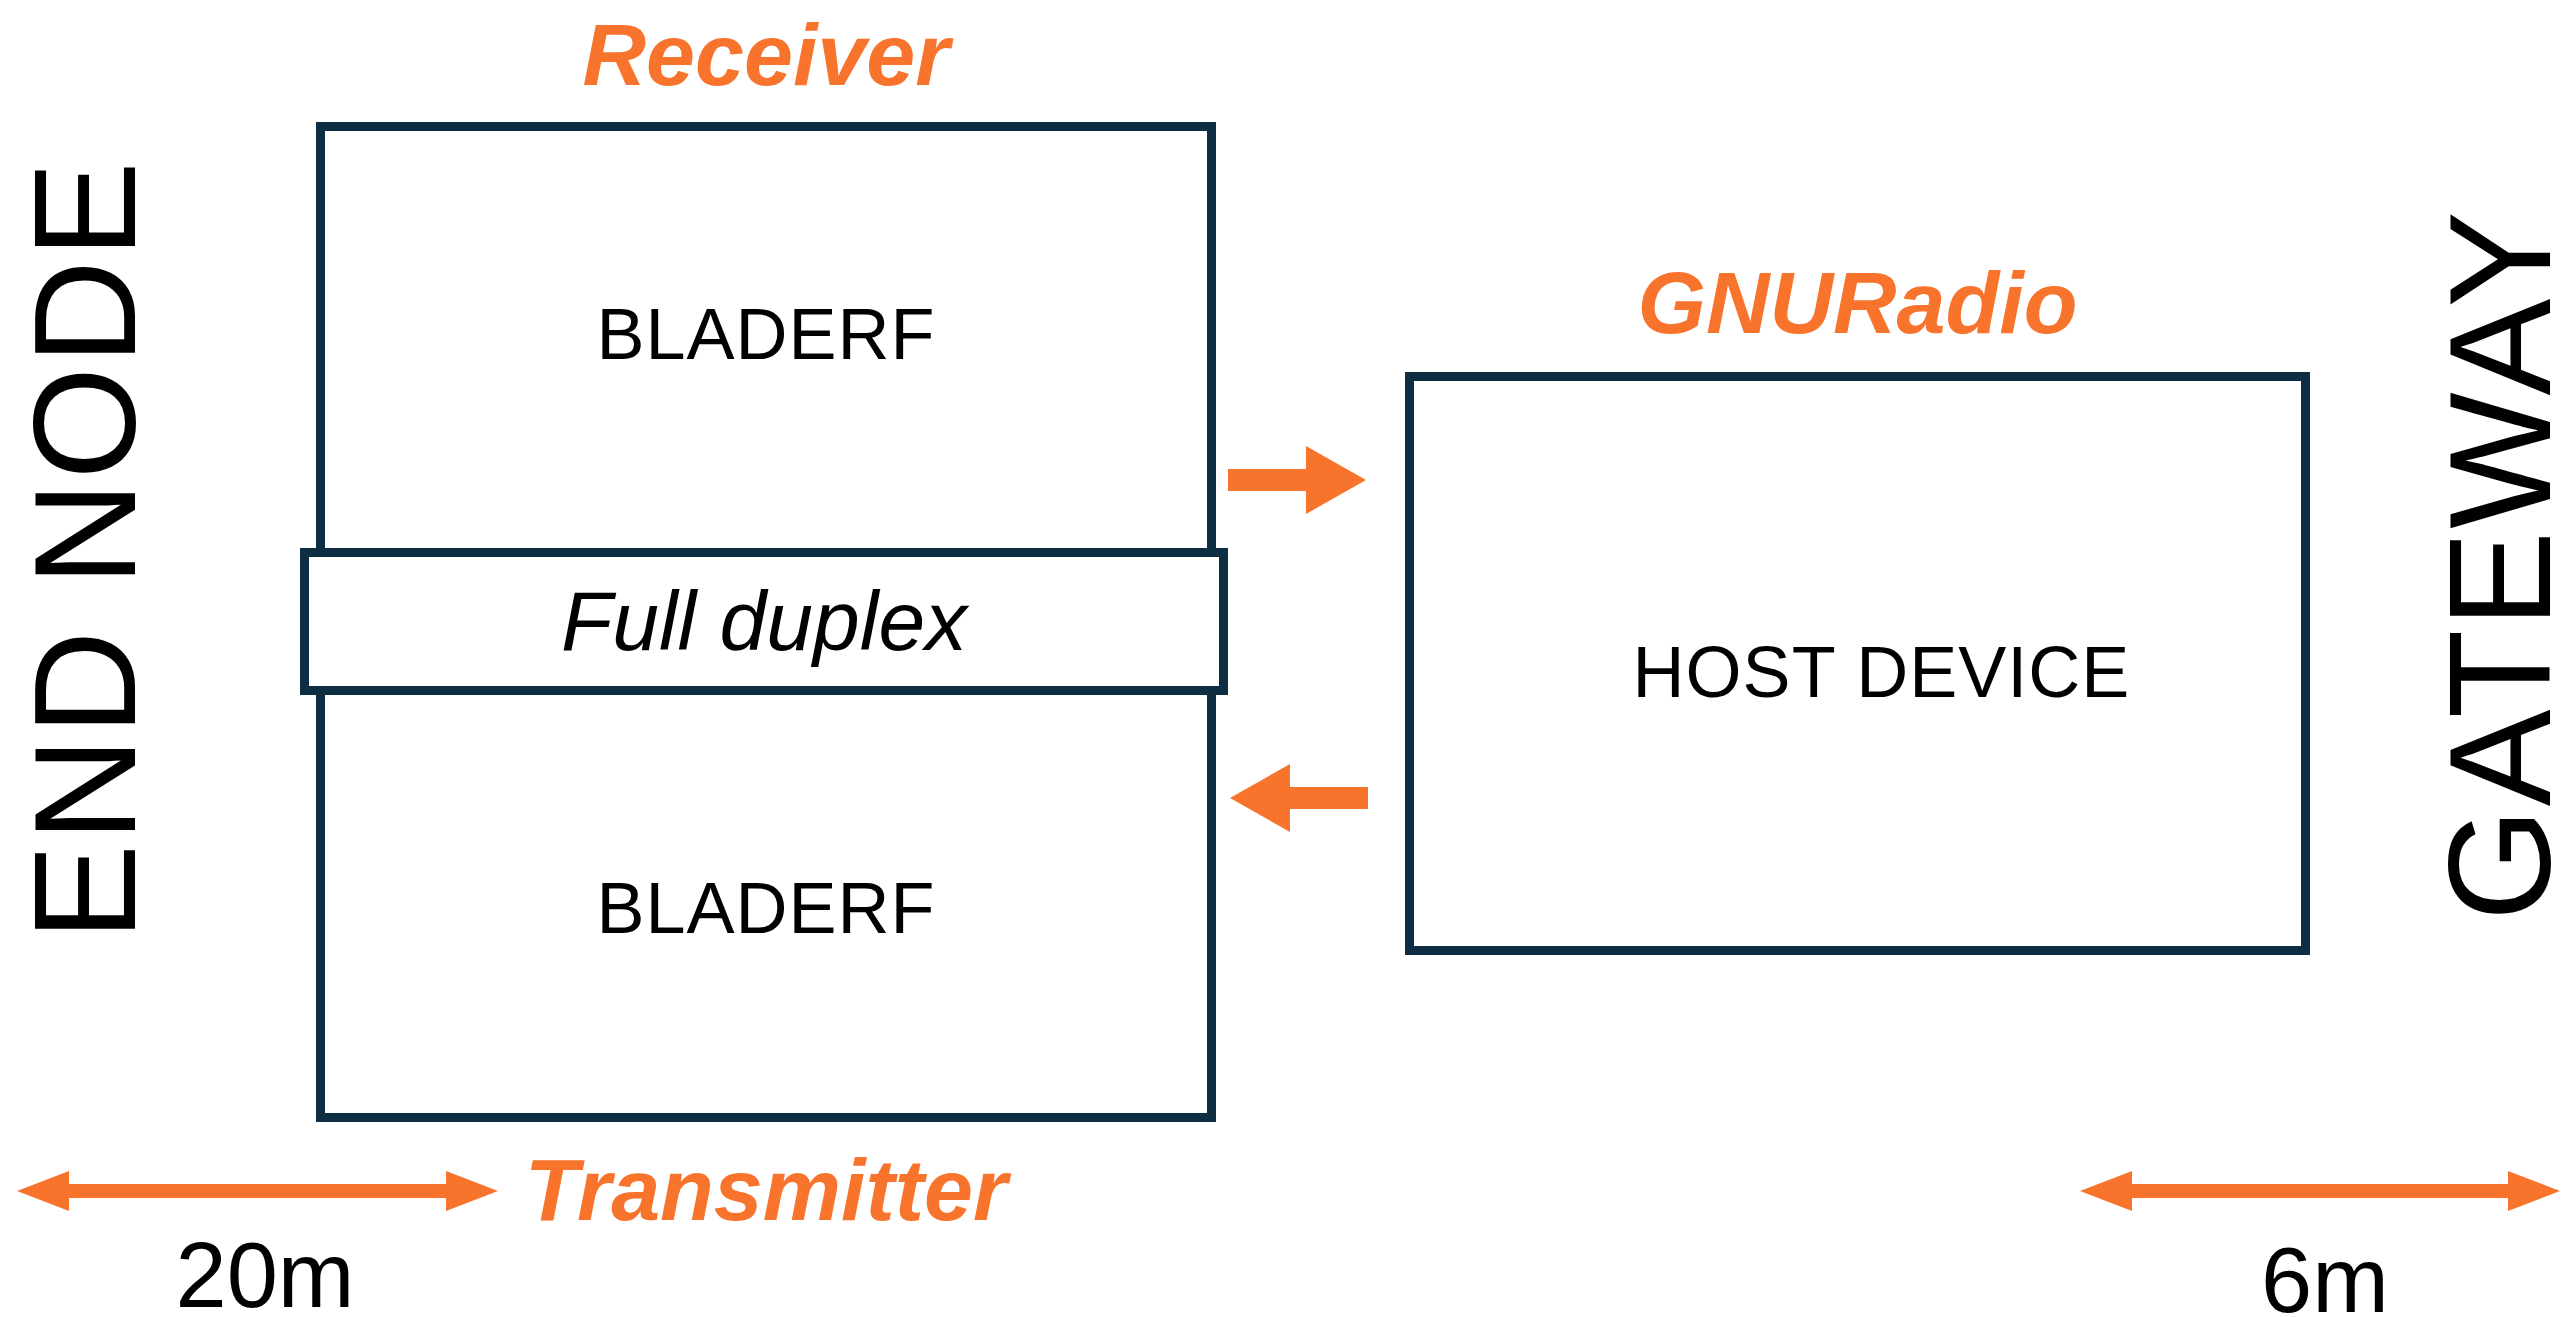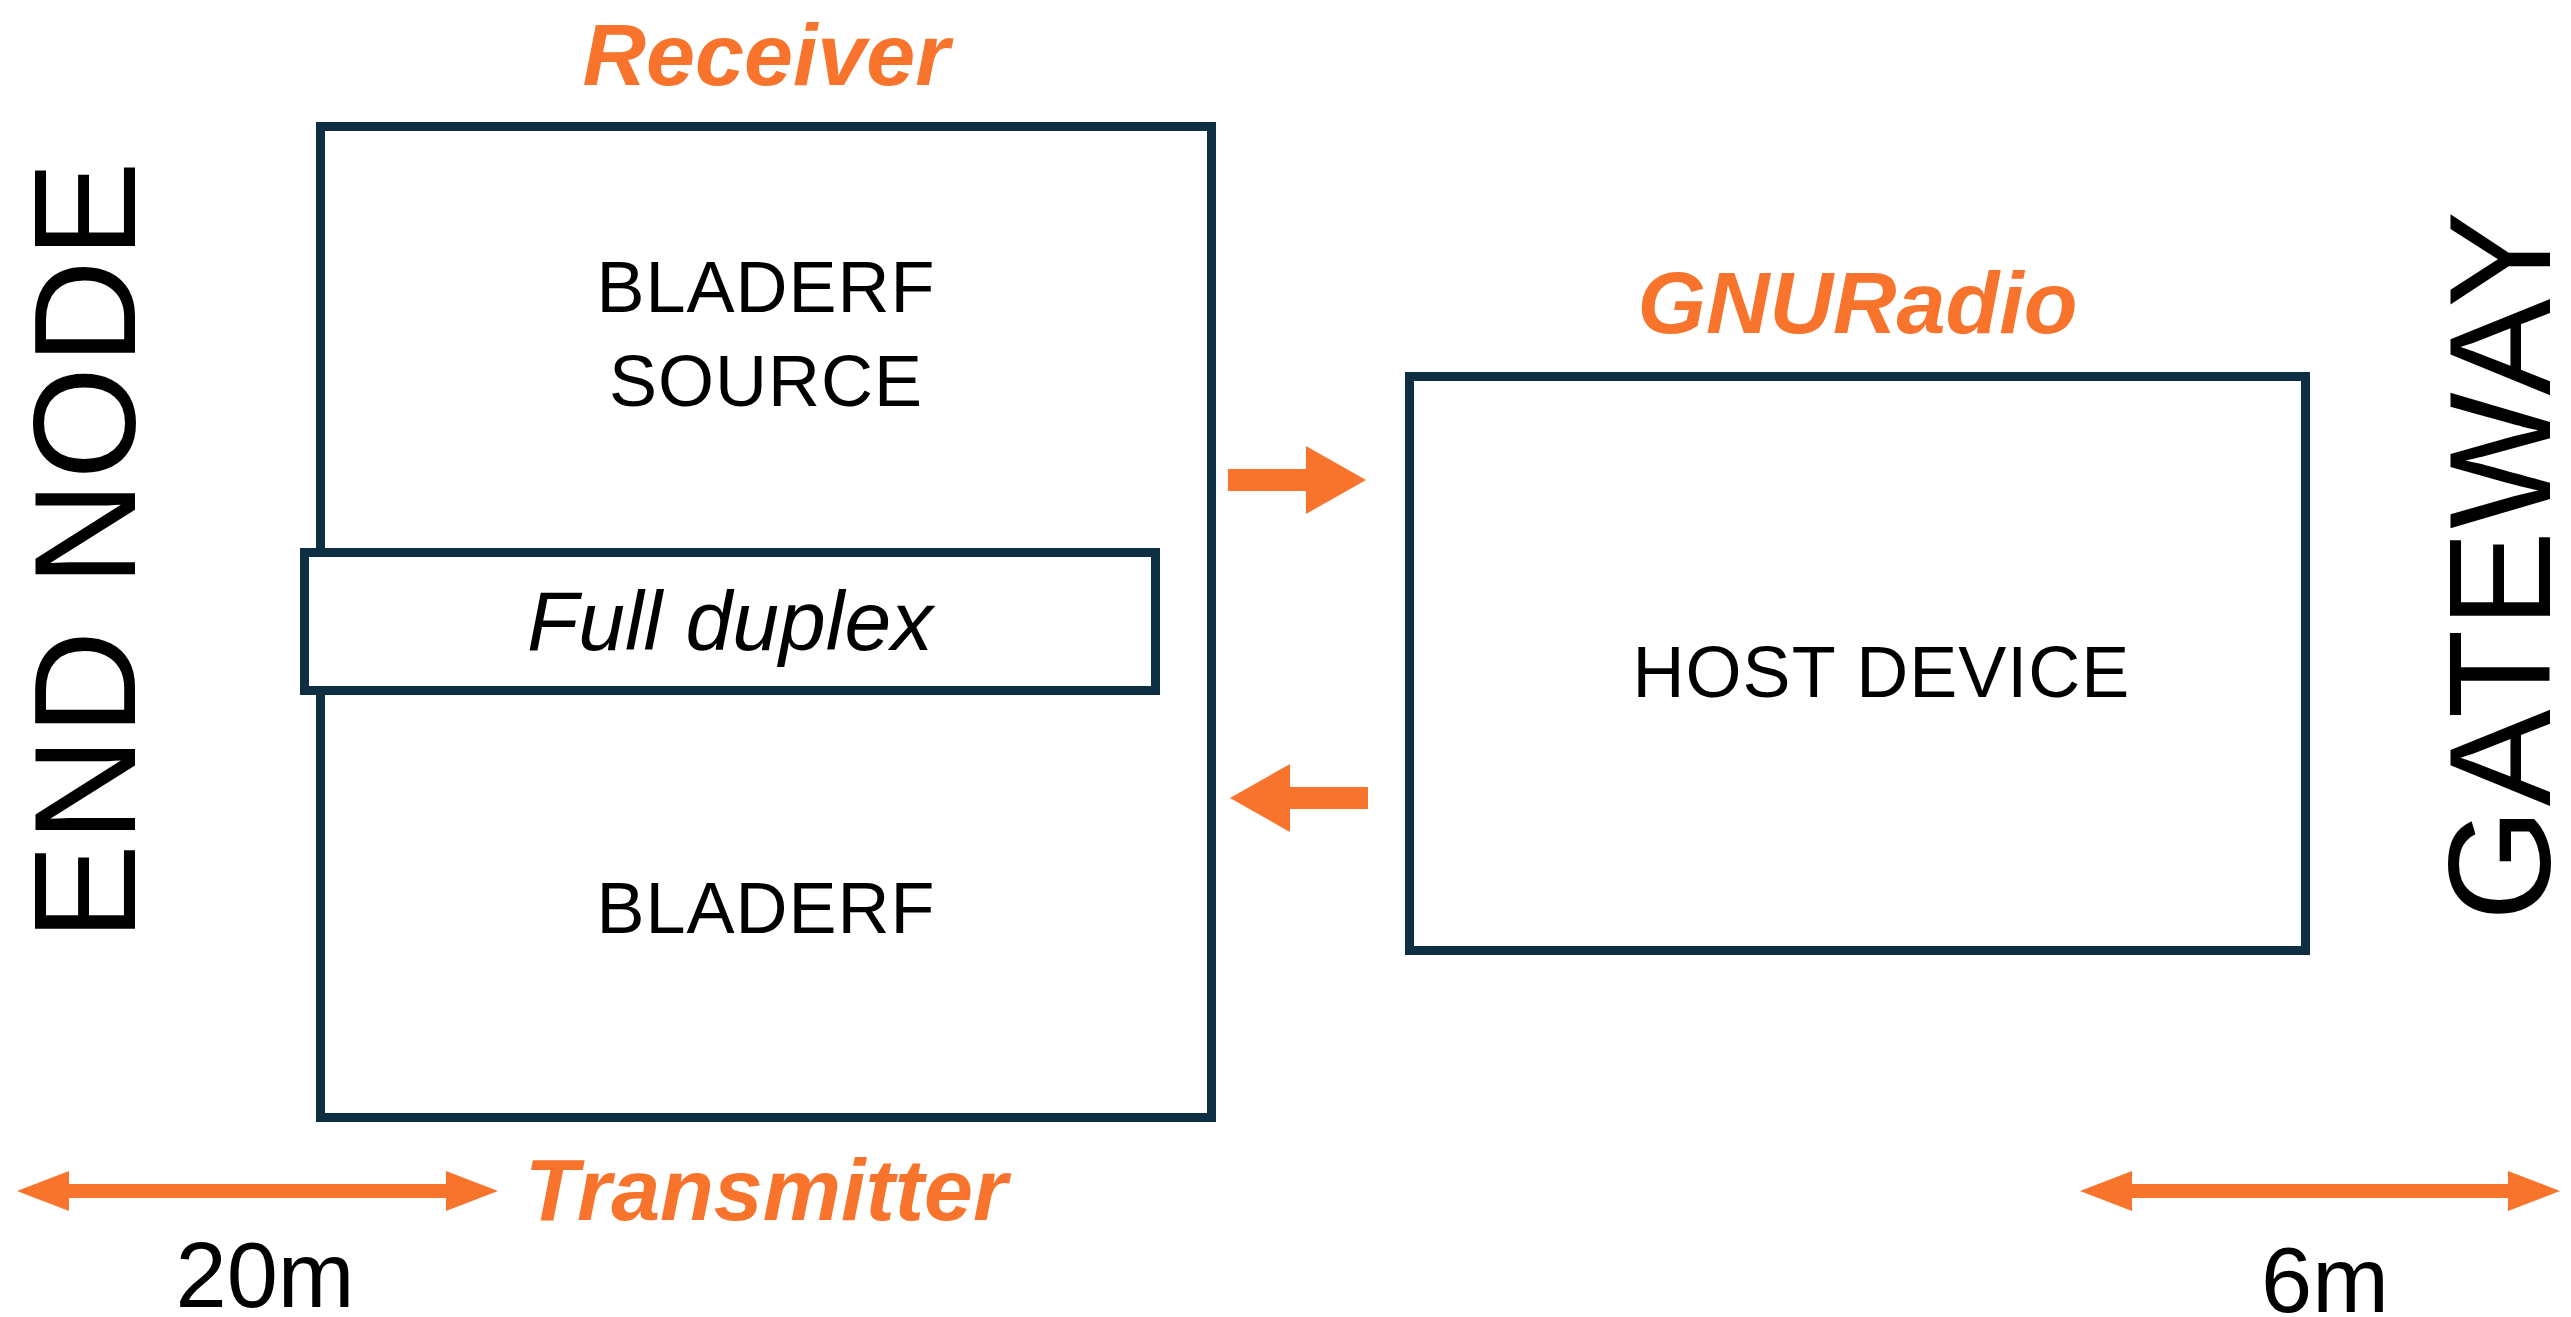--- a/index.html
+++ b/index.html
@@ -19,21 +19,21 @@
   
   .outline{position:absolute;border:9px solid var(--border);background:#fff;box-sizing:border-box;padding-left:48px;}
   .bladerf-box{left:316px;top:122px;width:900px;height:1000px;}
   .host-box{left:1405px;top:372px;width:905px;height:583px;display:flex;flex-direction:column;justify-content:center;align-items:center;padding-top:18px;}
 
   .section{position:absolute;display:flex;flex-direction:column;justify-content:center;align-items:center;box-sizing:border-box;}
   .source-section{left:316px;top:122px;width:900px;height:426px;}
   .sink-section{left:316px;top:695px;width:900px;height:427px;}
 
   .duplex-strip{
-    position:absolute;left:300px;top:548px;width:860px;height:147px;
+    position:absolute;left:300px;top:548px;width:928px;height:147px;
     border:9px solid var(--border);background:#fff;box-sizing:border-box;
     display:flex;justify-content:center;align-items:center;z-index:2;
   }
 
   .block-label{
     color:var(--text);font-size:72px;line-height:1.3;text-align:center;
     letter-spacing:1px;
   }
   .host-box .block-label{line-height:1.35;}
   .duplex-text{color:var(--text);font-size:84px;font-style:italic;}
@@ -77,21 +77,20 @@
   <div class="vlabel gateway-label">GATEWAY</div>
 
   <div class="annotation gnuradio-label">GNURadio</div>
   <div class="annotation receiver-label">Receiver</div>
   <div class="annotation transmitter-label">Transmitter</div>
 
   <div class="outline bladerf-box"></div>
 
   <div class="section source-section">
     <div class="block-label">BLADERF</div>
-    <div class="block-label">SOURCE</div>
   </div>
 
   <div class="duplex-strip">
     <span class="duplex-text">Full duplex</span>
   </div>
 
   <div class="section sink-section">
     <div class="block-label">BLADERF</div>
   </div>
 

